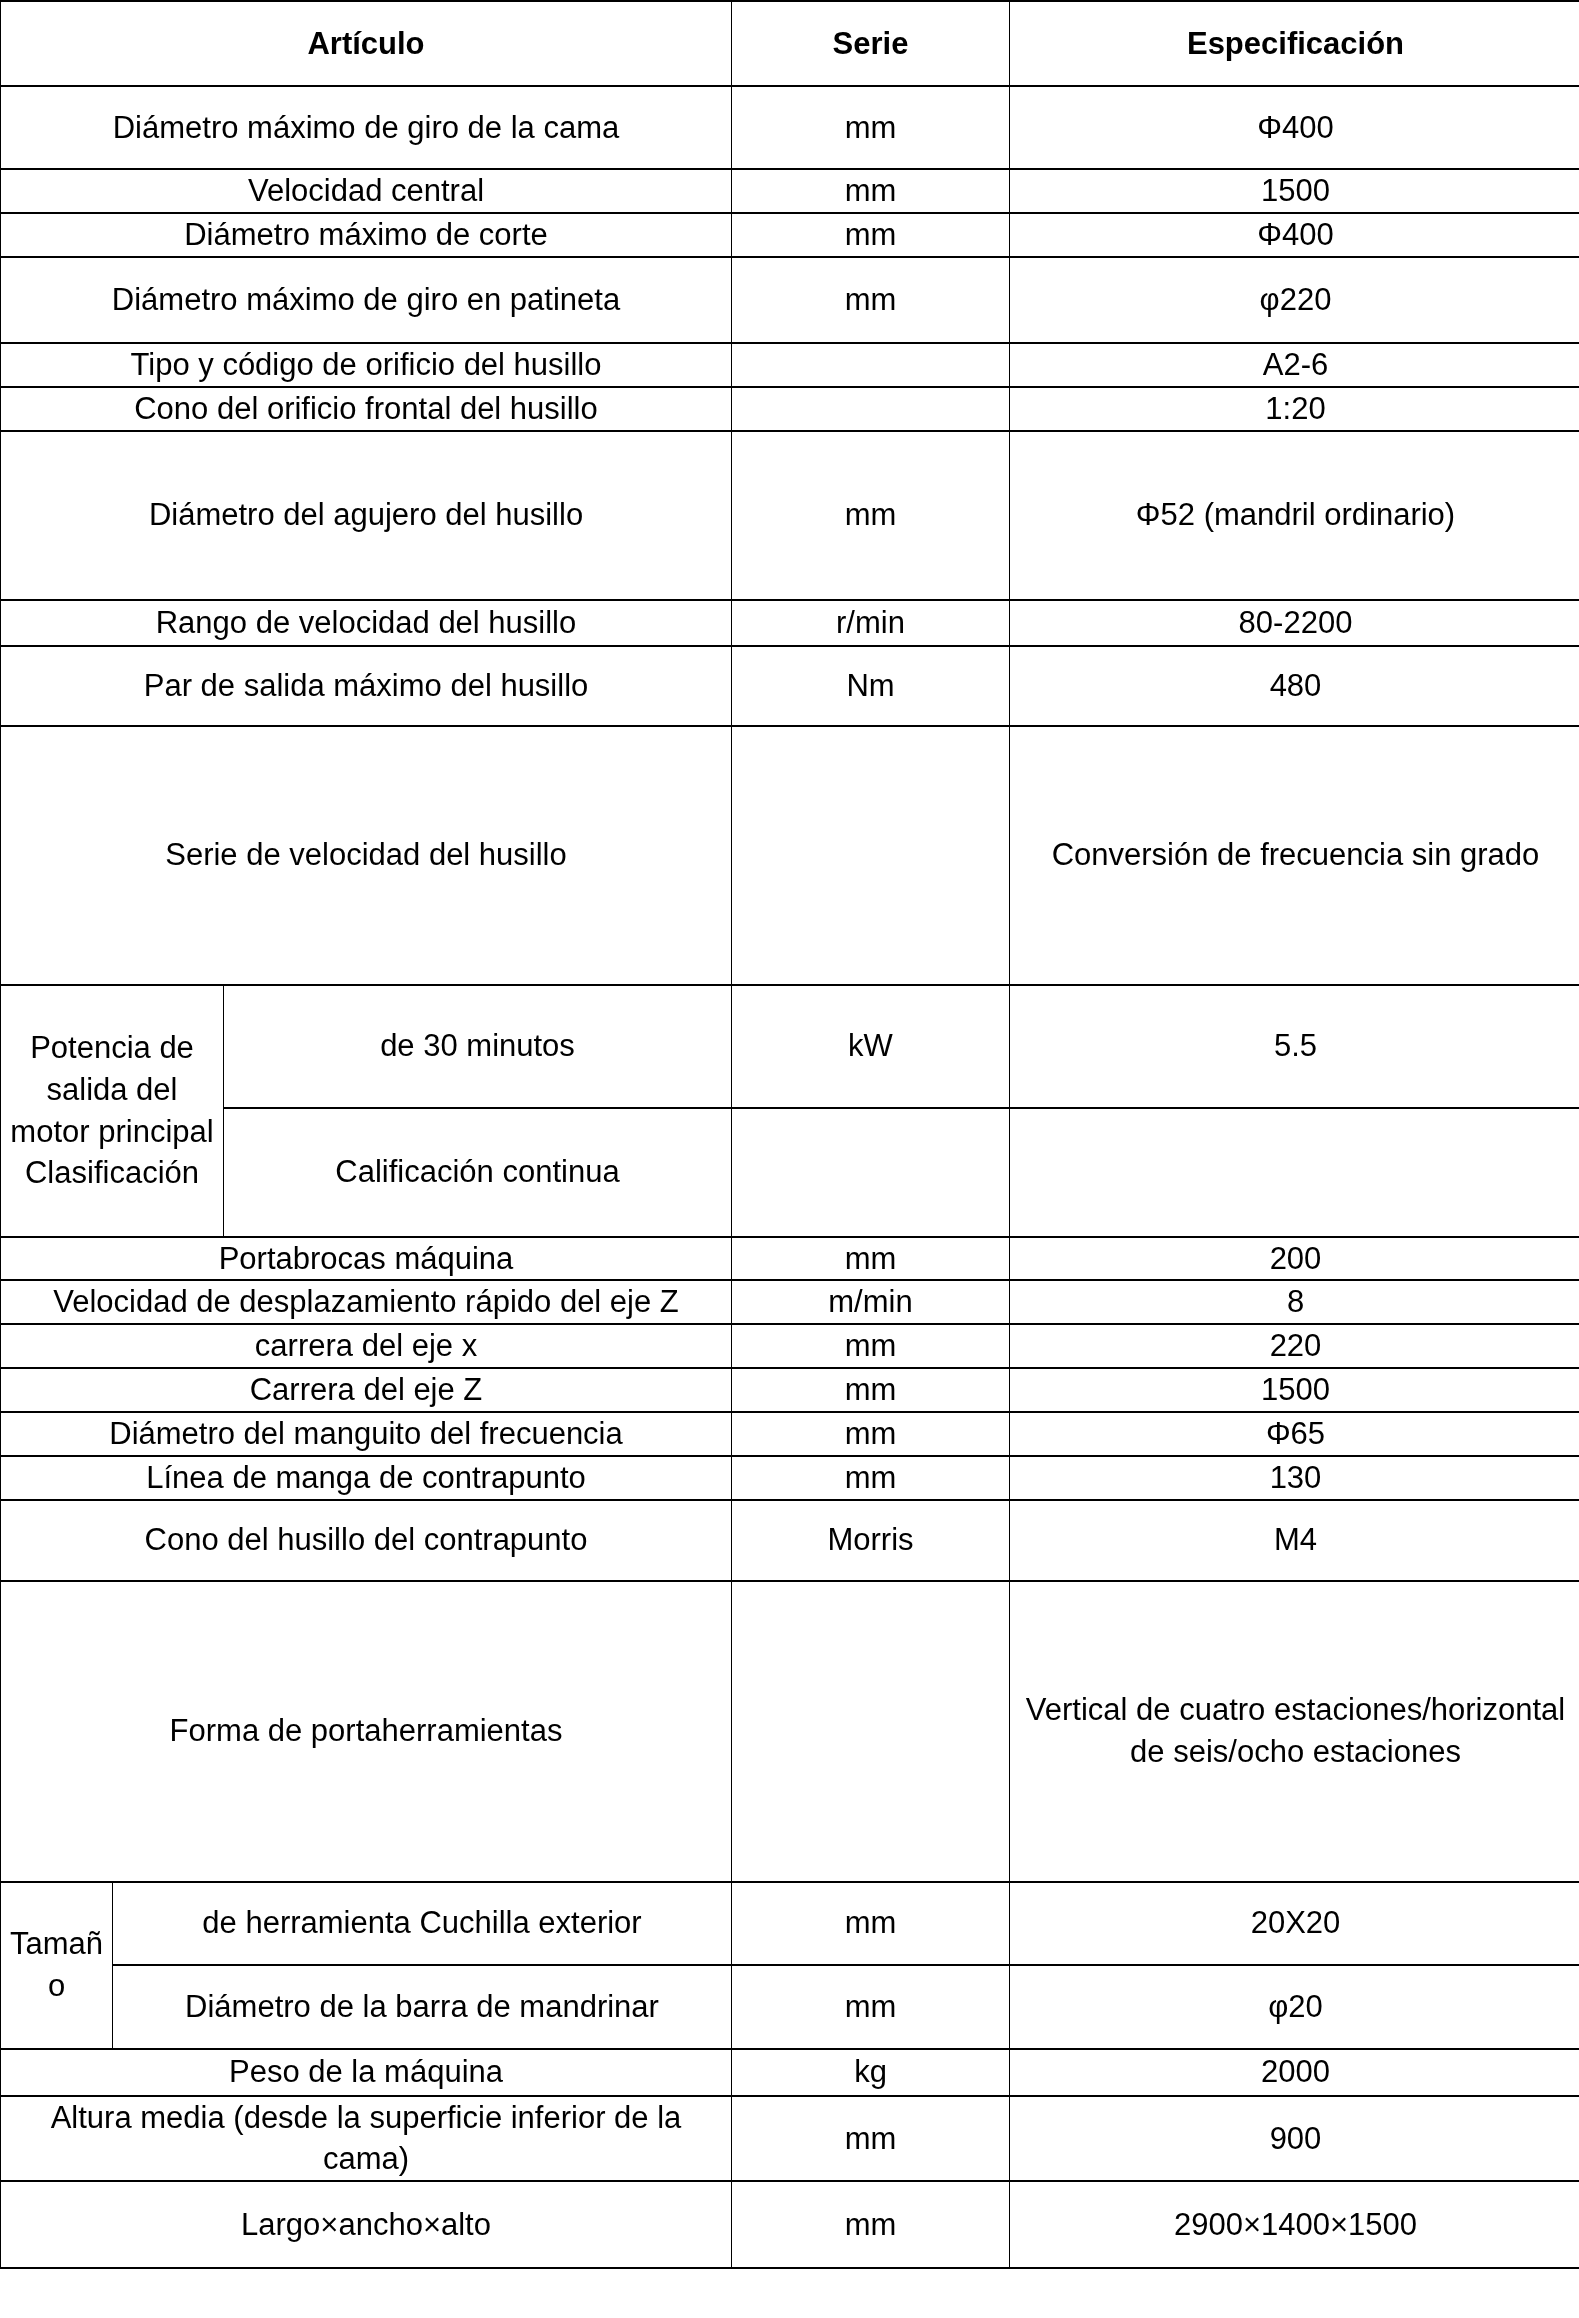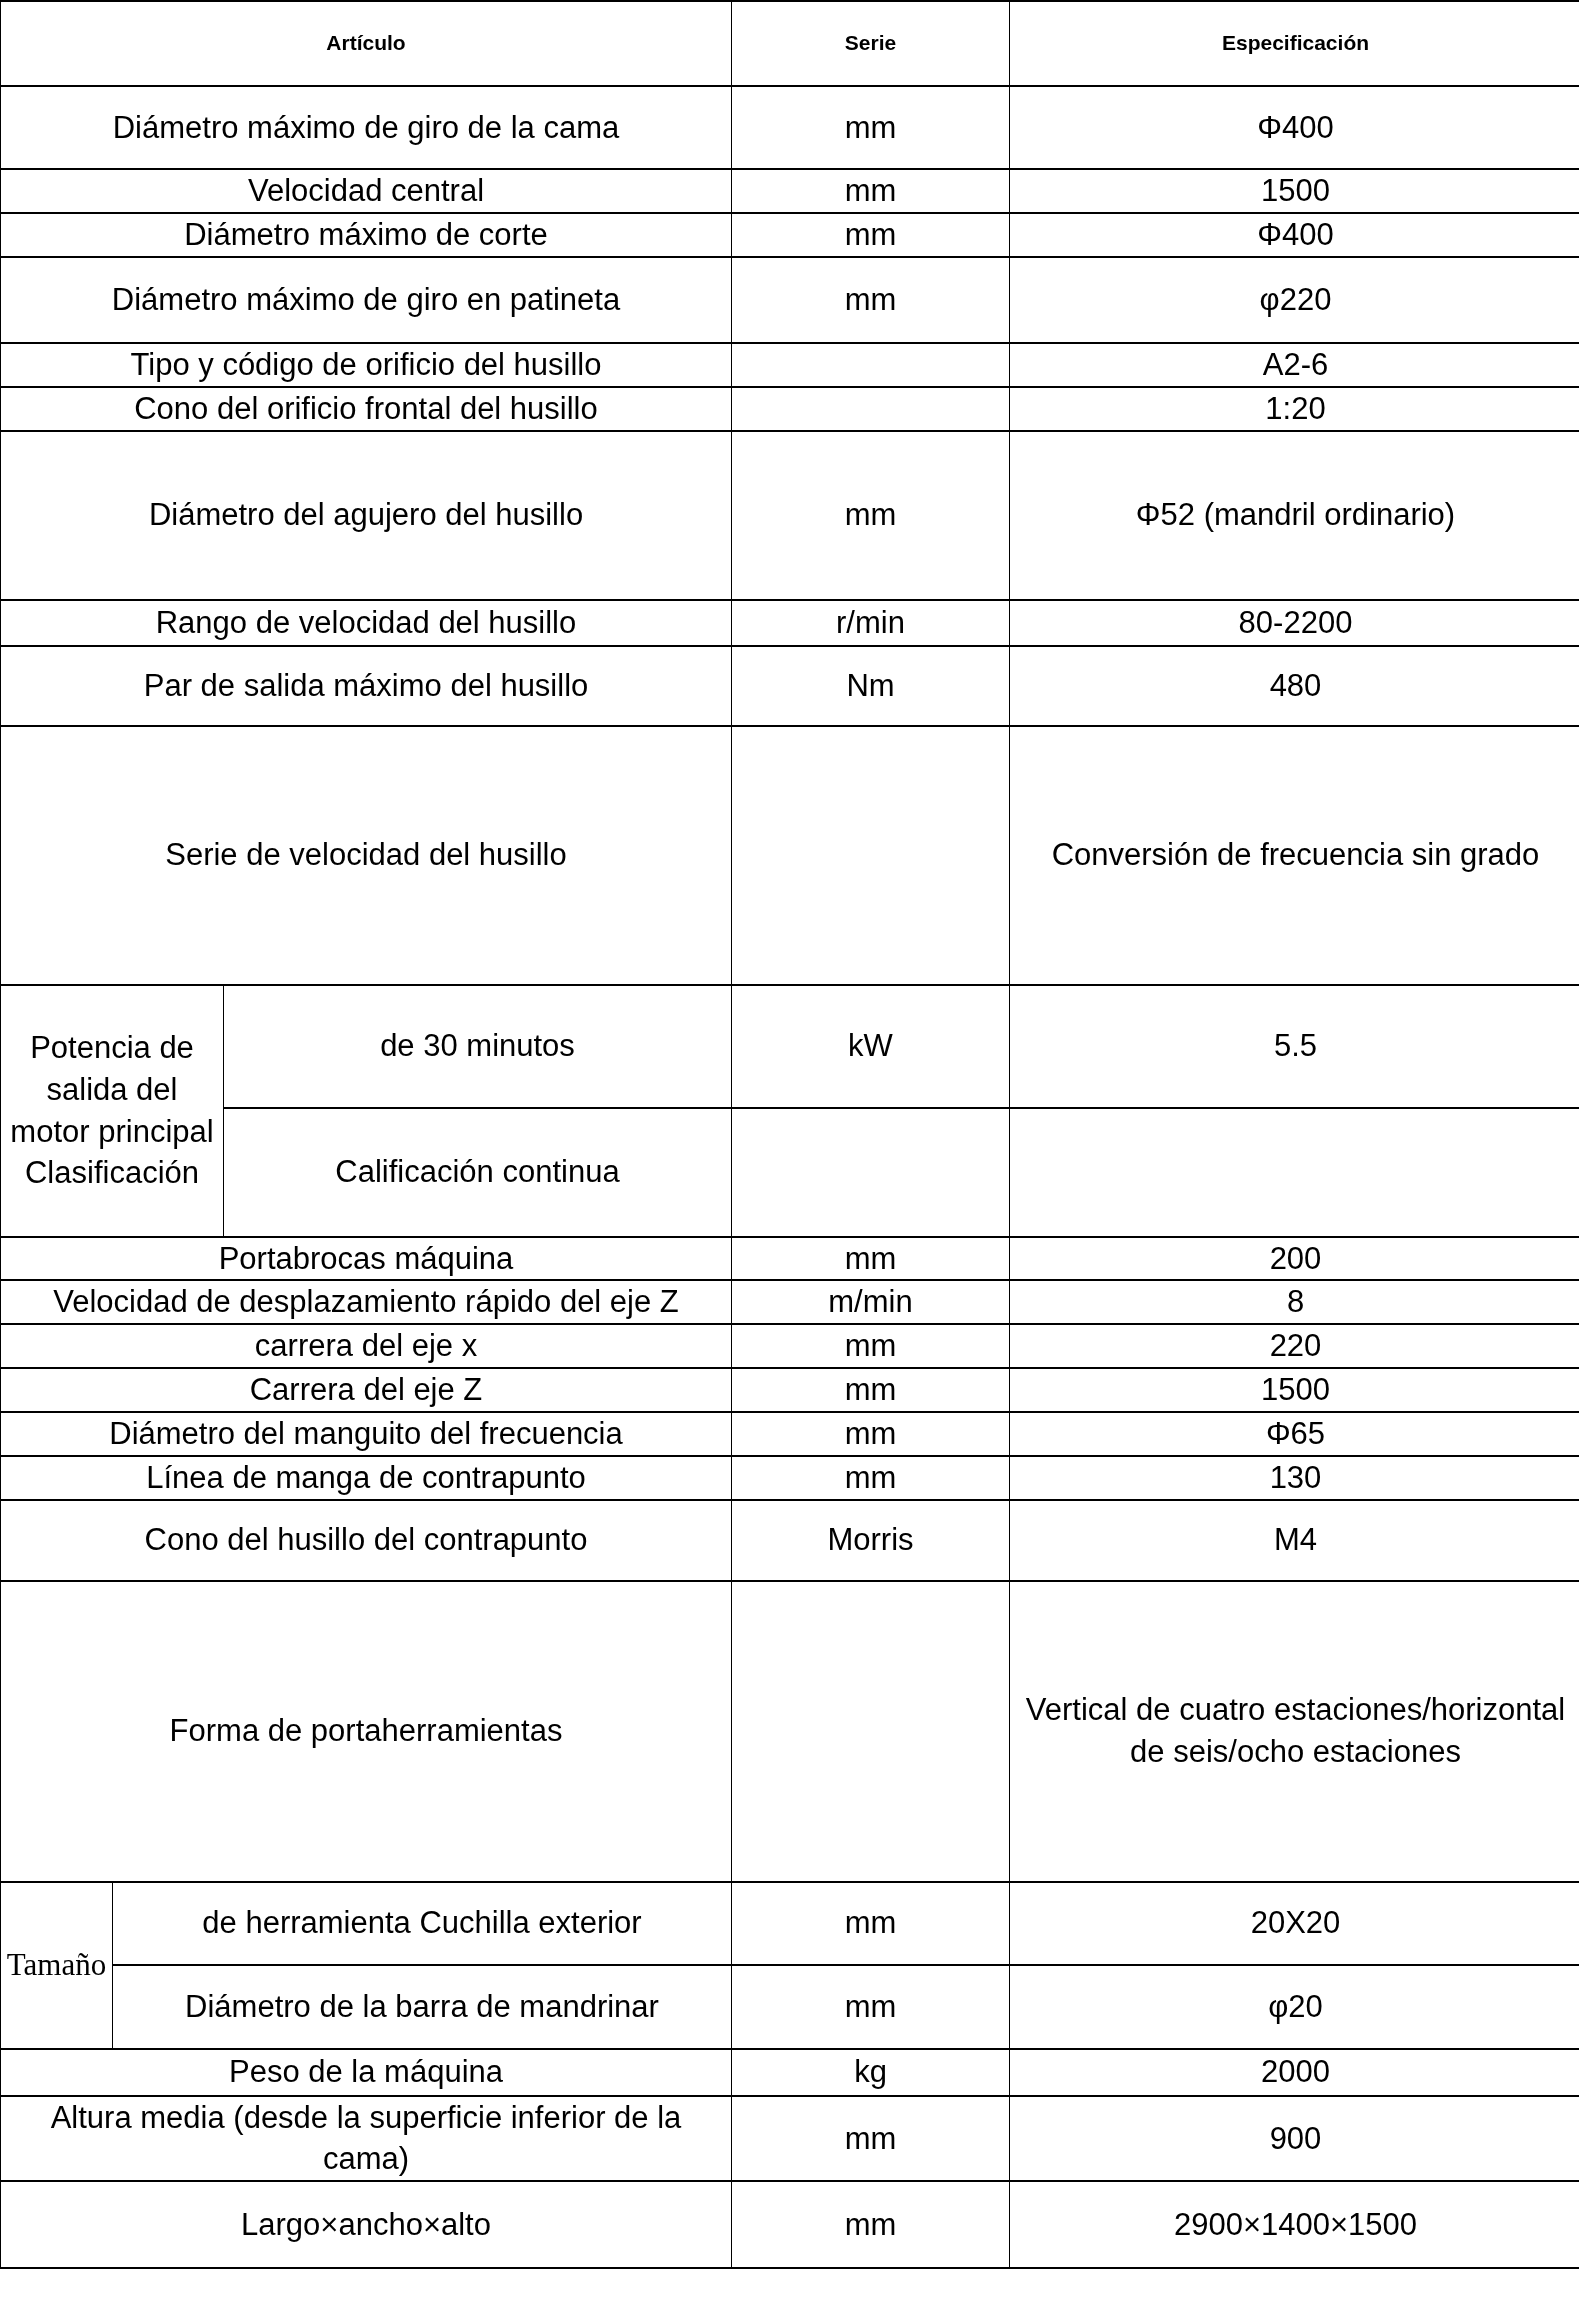--- a/index.html
+++ b/index.html
@@ -25,32 +25,31 @@
     text-align: center;
     vertical-align: middle;
     font-size: 31px;
     line-height: 1.35;
     font-weight: normal;
     padding: 0 9px;
     overflow: hidden;
     word-wrap: break-word;
   }
   table.spec tr.header-row th {
-    font-size: 21px;
+    font-size: 31px;
     font-weight: bold;
   }
   td.group-label {
     line-height: 1.8;
     padding: 0 9px;
     margin-top: 31px;
   }
   td.group-label.narrow {
     word-break: break-all;
     padding: 0 3.6px;
-    font-family: Liberation Serif, serif;
   }
 </style>
 </head>
 <body>
 
 <table class="spec">
   <colgroup>
     <col style="width:112px">
     <col style="width:111px">
     <col style="width:508px">

